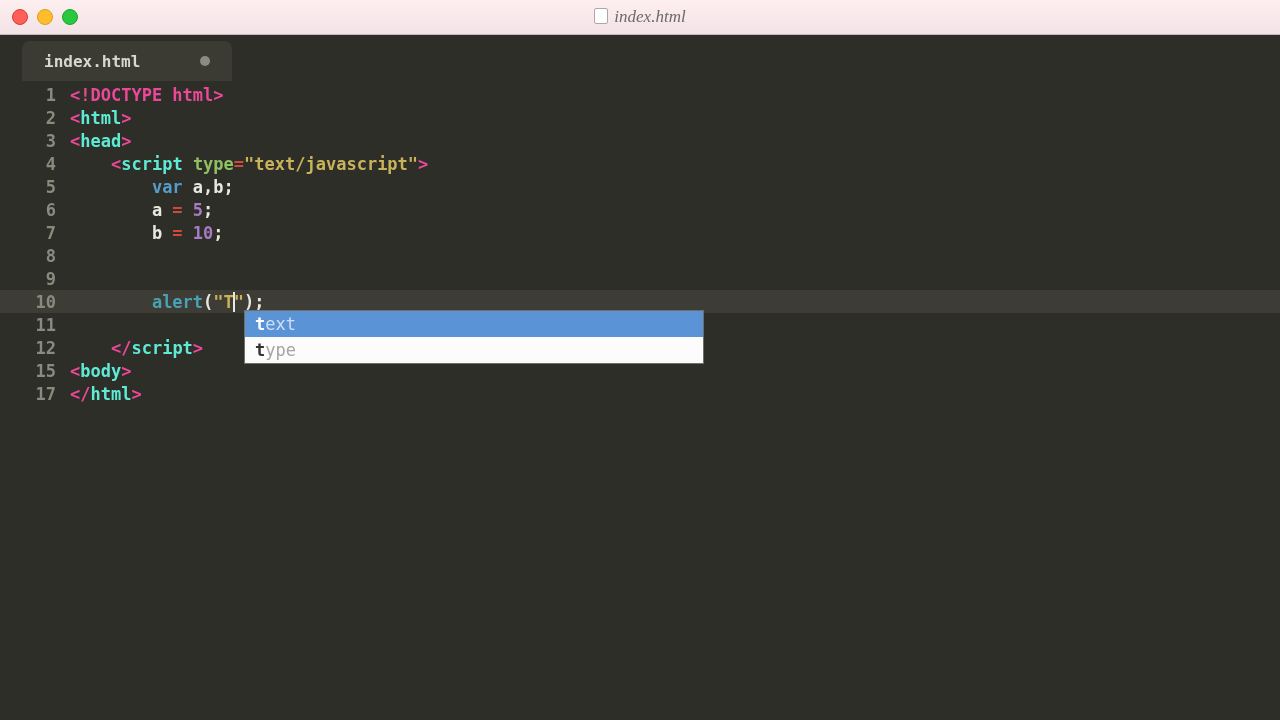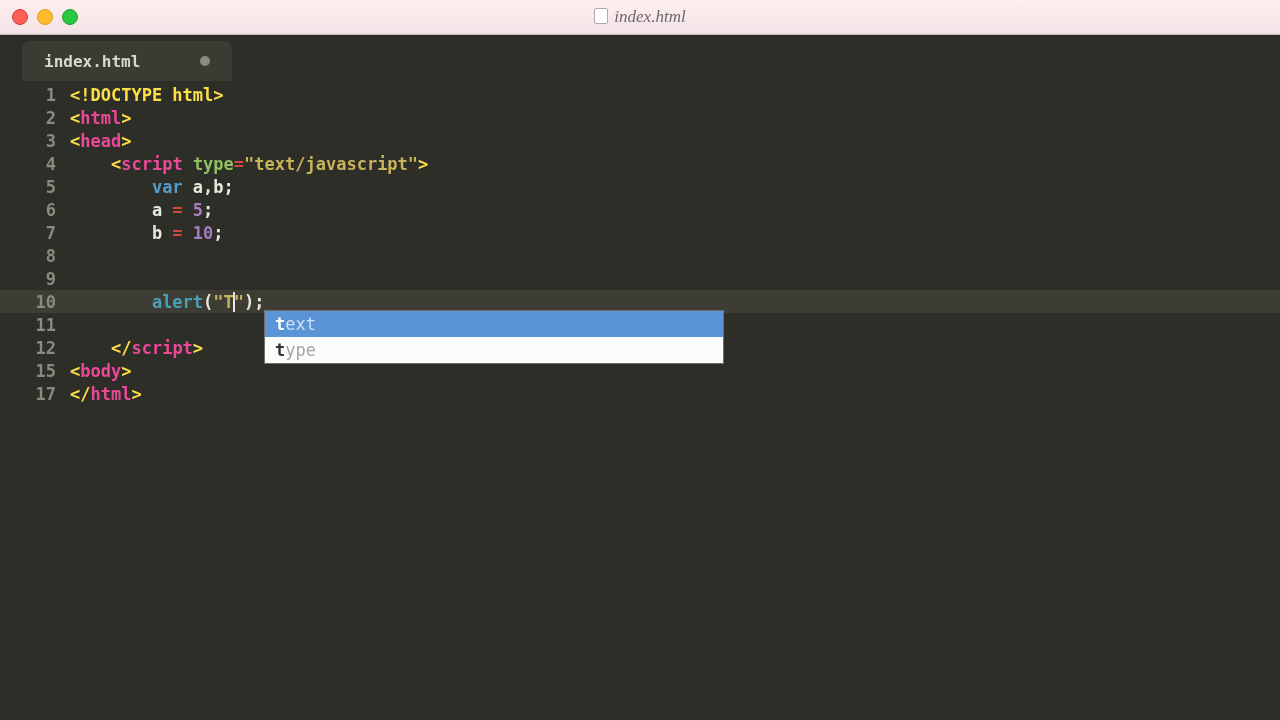--- a/index.html
+++ b/index.html
@@ -16,33 +16,33 @@
   .tabbar{height:48px;background:#2e2e28;}
   .tab{display:inline-flex;align-items:center;height:40px;margin:6px 0 0 22px;padding:0 22px;background:#3b3b33;color:#d8d8d0;border-top-left-radius:8px;border-top-right-radius:8px;font:600 16px Menlo,Consolas,monospace;gap:60px;}
   .tab .dirty{width:10px;height:10px;border-radius:50%;background:#8b8b82;}
   
   .editor{position:relative;height:638px;background:#2e2e28;}
   .line{height:23px;display:flex;align-items:center;}
   .gut{width:56px;text-align:right;padding-right:14px;color:#8a8a7f;font:600 17px Menlo,Consolas,monospace;}
   .code{font:600 17px Menlo,Consolas,monospace;white-space:pre;color:#e8e8df;}
   .hl{background:#3d3d35;}
   
-  .pun{color:#fde047;}       
-  .tag{color:#ec4899;}       
+  .pun{color:#ec4899;}       
+  .tag{color:#5eead4;}       
   .kw{color:#569cca;}        
   .nm{color:#e8e8df;}        
   .op{color:#d04a3a;}        
   .num{color:#a77cc4;}       
   .str{color:#c9b35a;}       
   .attr{color:#8fc062;}      
   .fn{color:#4aa0b4;}        
   
   .cursor{display:inline-block;width:2px;height:20px;background:#e8e8df;vertical-align:-4px;margin:0 -1px;}
   
-  .ac{position:absolute;left:264px;top:227px;width:458px;border:1px solid #6f6f68;background:#fcfcfc;font:17px Menlo,Consolas,monospace;}
+  .ac{position:absolute;left:244px;top:227px;width:458px;border:1px solid #6f6f68;background:#fcfcfc;font:17px Menlo,Consolas,monospace;}
   .ac-item{padding:3px 10px;color:#333;}
   .ac-item.sel{background:#5a93d6;color:#fff;}
   .ac-item .m{color:inherit;font-weight:700;}
   .ac-item .rest{color:#a5a5a5;}
   .ac-item.sel .rest{color:#cde0f5;}
 </style>
 </head>
 <body>
 
 <div class="titlebar">

